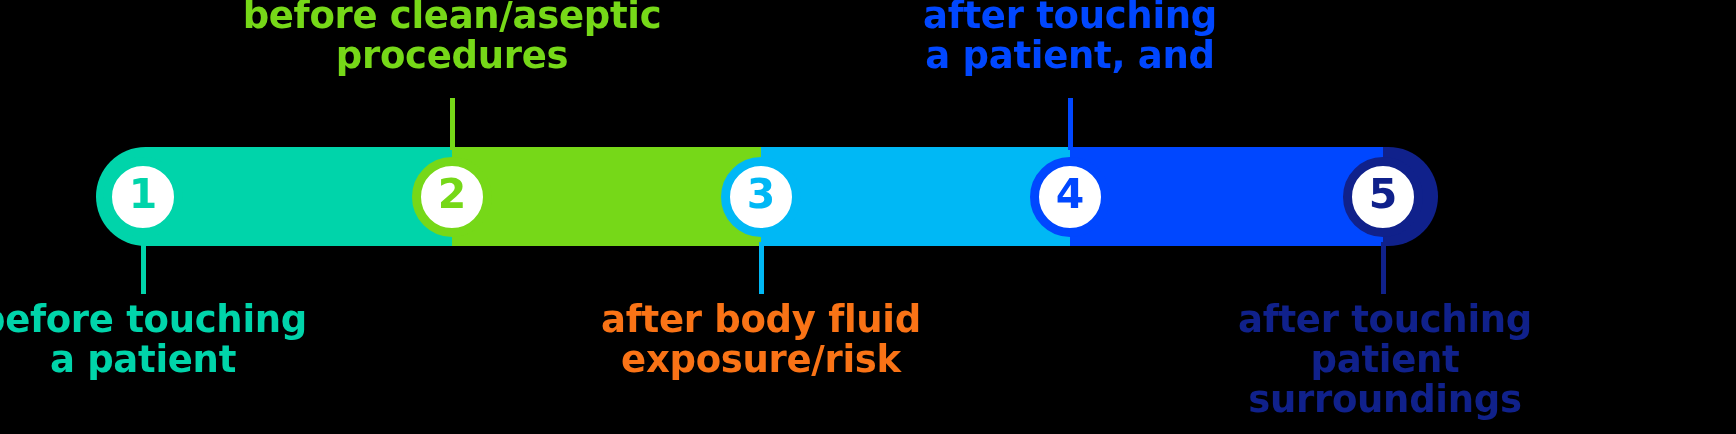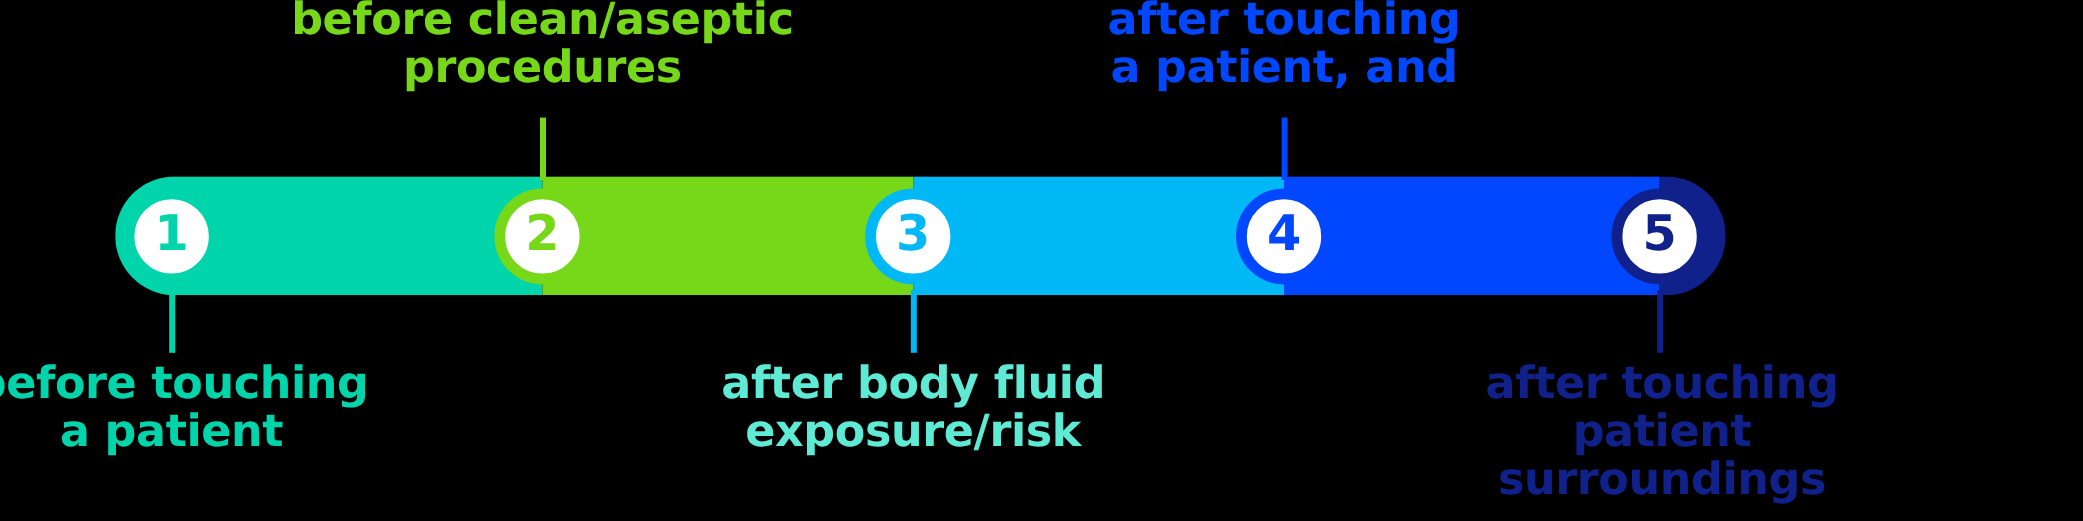--- a/index.html
+++ b/index.html
@@ -89,20 +89,20 @@
     <span>4</span>
   </div>
   <div class="node" style="left: 1343px; top: 156.5px; color: rgb(16, 33, 139); border: 9px solid rgb(16, 33, 139);">
     <span>5</span>
   </div>
 
   <div class="label bottom" style="color: rgb(0, 212, 170); left: 143px; top: 300px;">before touching
 a patient</div>
   <div class="label top" style="color: rgb(118, 216, 24); left: 452px; top: -4px;">before clean/aseptic
 procedures</div>
-  <div class="label bottom" style="color: #5eead4; left: 761px; top: 300px;">after body fluid
+  <div class="label bottom" style="color: #f97316; left: 761px; top: 300px;">after body fluid
 exposure/risk</div>
   <div class="label top" style="color: rgb(0, 71, 255); left: 1070px; top: -4px;">after touching
 a patient, and</div>
   <div class="label bottom" style="color: rgb(16, 33, 139); left: 1385px; top: 300px;">after touching
 patient surroundings</div>
 
 </div>
 
 </body></html>

